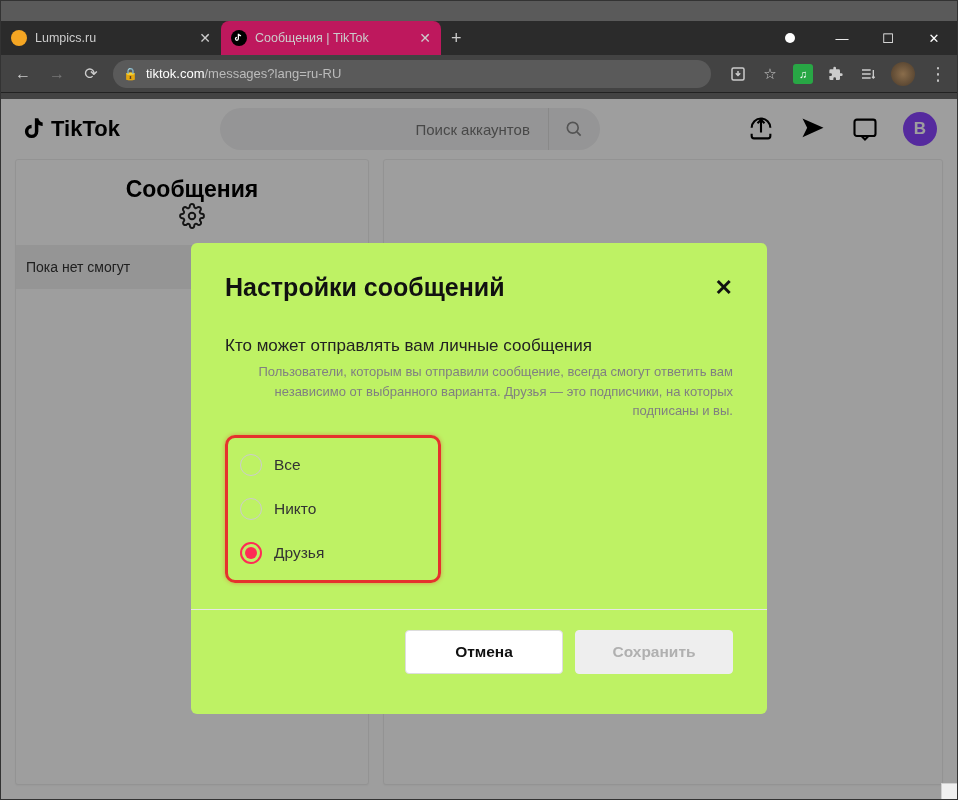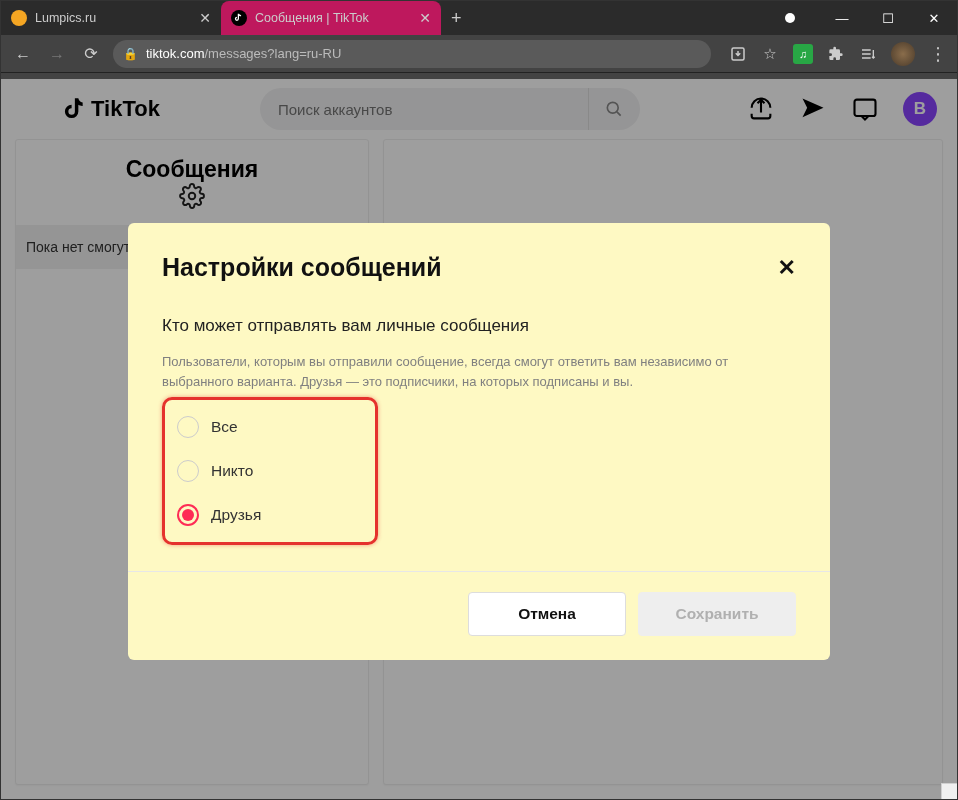--- a/index.html
+++ b/index.html
@@ -1,20 +1,20 @@
 <!DOCTYPE html>
 <html><head>
 <meta charset="utf-8">
 <style>
   * { box-sizing: border-box; margin: 0; padding: 0; }
   html, body { width: 958px; height: 800px; font-family: Arial, sans-serif; background: #fff; overflow: hidden; }
   
   
   .browser { width: 100%; height: 100%; background: #5a5a5a; display: flex; flex-direction: column; border: 1px solid #333; }
-  .titlebar { height: 34px; background: #2b2b2b; display: flex; align-items: stretch; }
+  .titlebar { height: 34px; background: #2b2b2b; display: flex; align-items: stretch; margin-top: 20px; }
   .tabs { display: flex; flex: 1; }
   .tab { display: flex; align-items: center; gap: 8px; padding: 0 10px; min-width: 220px; font-size: 12.5px; color: #ccc; position: relative; }
   .tab.inactive { background: #2b2b2b; }
   .tab.active { background: #be185d; border-radius: 8px 8px 0 0; }
   .tab .favicon { width: 16px; height: 16px; border-radius: 50%; flex-shrink: 0; }
   .tab .tab-title { flex: 1; white-space: nowrap; overflow: hidden; text-overflow: ellipsis; }
   .tab .tab-close { color: #ccc; font-size: 14px; cursor: pointer; }
   .new-tab { color: #ccc; font-size: 18px; display: flex; align-items: center; padding: 0 10px; cursor: pointer; }
   .win-controls { display: flex; gap: 0; }
   .win-controls .status-dot { width: 10px; height: 10px; background: #fff; border-radius: 50%; align-self: center; margin-right: 24px; }
@@ -28,46 +28,46 @@
   .addr-bar .url-main { color: #fff; }
   .addr-bar .url-rest { color: #bbb; }
   .addr-right { display: flex; gap: 14px; align-items: center; color: #ccc; margin-left: 8px; }
   .ext-icon { width: 18px; height: 18px; display: flex; align-items: center; justify-content: center; font-size: 15px; cursor: pointer; }
   .ext-green { background: #28a745; color: #fff; width: 20px; height: 20px; border-radius: 3px; font-size: 11px; }
   .avatar { width: 24px; height: 24px; border-radius: 50%; background: radial-gradient(circle, #8a6d4b, #4a3a2a); }
   .menu-dots { font-size: 18px; color: #ccc; cursor: pointer; }
   
   
   .viewport { flex: 1; background: #fff; position: relative; overflow: hidden; }
-  .app-header { height: 60px; display: flex; align-items: center; padding: 0 20px; gap: 20px; margin-left: 40px; }
+  .app-header { height: 60px; display: flex; align-items: center; padding: 0 20px; gap: 20px; }
   .logo { display: flex; align-items: center; gap: 4px; font-weight: 900; font-size: 22px; }
   .logo-icon { width: 26px; height: 26px; }
   .search-wrap { flex: 1; max-width: 380px; display: flex; align-items: center; background: #f1f1f2; border-radius: 30px; height: 42px; margin-left: 80px; }
-  .search-input { flex: 1; border: none; background: transparent; padding: 0 18px; font-size: 15px; color: #555; outline: none; }
+  .search-input { flex: 1; border: none; background: transparent; padding: 0 18px; font-size: 15px; color: #555; outline: none; text-align: right; }
   .search-btn { width: 52px; height: 42px; border-left: 1px solid #ddd; display: flex; align-items: center; justify-content: center; color: #888; cursor: pointer; }
   .header-icons { display: flex; gap: 24px; margin-left: auto; align-items: center; }
   .hicon { width: 28px; height: 28px; cursor: pointer; color: #000; }
   .user-badge { width: 34px; height: 34px; border-radius: 50%; background: #8a45ff; color: #fff; display: flex; align-items: center; justify-content: center; font-weight: bold; font-size: 17px; cursor: pointer; }
   
   .main { display: flex; gap: 14px; padding: 0 14px 14px 14px; height: calc(100% - 60px); }
   .sidebar { width: 354px; background: #fff; border: 1px solid #eee; border-radius: 3px; box-shadow: 0 1px 2px rgba(0,0,0,0.04); }
   .sidebar-head { display: flex; align-items: center; justify-content: space-between; padding: 16px 20px; flex-direction: column; }
   .sidebar-title { font-size: 23px; font-weight: 700; }
   .gear { width: 26px; height: 26px; cursor: pointer; color: #222; }
   .sidebar-msg { padding: 14px 10px; font-size: 14px; color: #333; background: #f1f1f1; }
   .content { flex: 1; background: #fff; border: 1px solid #eee; border-radius: 3px; box-shadow: 0 1px 2px rgba(0,0,0,0.04); }
   
   
   .overlay { position: absolute; inset: 0; background: rgba(0,0,0,0.38); display: flex; align-items: flex-start; justify-content: center; padding-top: 144px; }
-  .modal { width: 702px; background: #fef9c3; border-radius: 6px; padding: 30px 34px 24px 34px; }
+  .modal { width: 576px; background: #bef264; border-radius: 6px; padding: 30px 34px 40px 34px; }
   .modal-head { display: flex; justify-content: space-between; align-items: center; margin-bottom: 34px; }
   .modal-title { font-size: 25px; font-weight: 700; color: #111; }
   .modal-close { font-size: 22px; cursor: pointer; color: #111; font-weight: bold; }
-  .modal-sub { font-size: 17px; color: #222; margin-bottom: 16px; }
-  .modal-desc { font-size: 13px; color: #808080; line-height: 1.5; margin-bottom: 6px; }
+  .modal-sub { font-size: 17px; color: #222; margin-bottom: 6px; }
+  .modal-desc { font-size: 13px; color: #808080; line-height: 1.5; margin-bottom: 14px; text-align: right; }
   .radio-group { border: 3px solid #e5322d; border-radius: 10px; padding: 16px 12px; width: 216px; display: flex; flex-direction: column; gap: 22px; margin-bottom: 26px; box-shadow: 0 0 4px rgba(229,50,45,.45); }
   .radio-item { display: flex; align-items: center; gap: 12px; cursor: pointer; }
   .radio-circle { width: 22px; height: 22px; border: 1.5px solid #ccc; border-radius: 50%; display: flex; align-items: center; justify-content: center; flex-shrink: 0; }
   .radio-circle.selected { border-color: #fe2c55; border-width: 2px; }
   .radio-circle.selected::after { content: ''; width: 12px; height: 12px; background: #fe2c55; border-radius: 50%; }
   .radio-label { font-size: 15.5px; color: #333; }
   .modal-divider { border-top: 1px solid #e7e7e7; margin: 0 -34px 20px -34px; }
   .modal-actions { display: flex; justify-content: flex-end; gap: 12px; }
   .btn { min-width: 158px; height: 44px; border-radius: 4px; font-size: 15.5px; font-weight: 600; cursor: pointer; display: flex; align-items: center; justify-content: center; }
   .btn-secondary { background: #fff; border: 1px solid #ddd; color: #111; }

